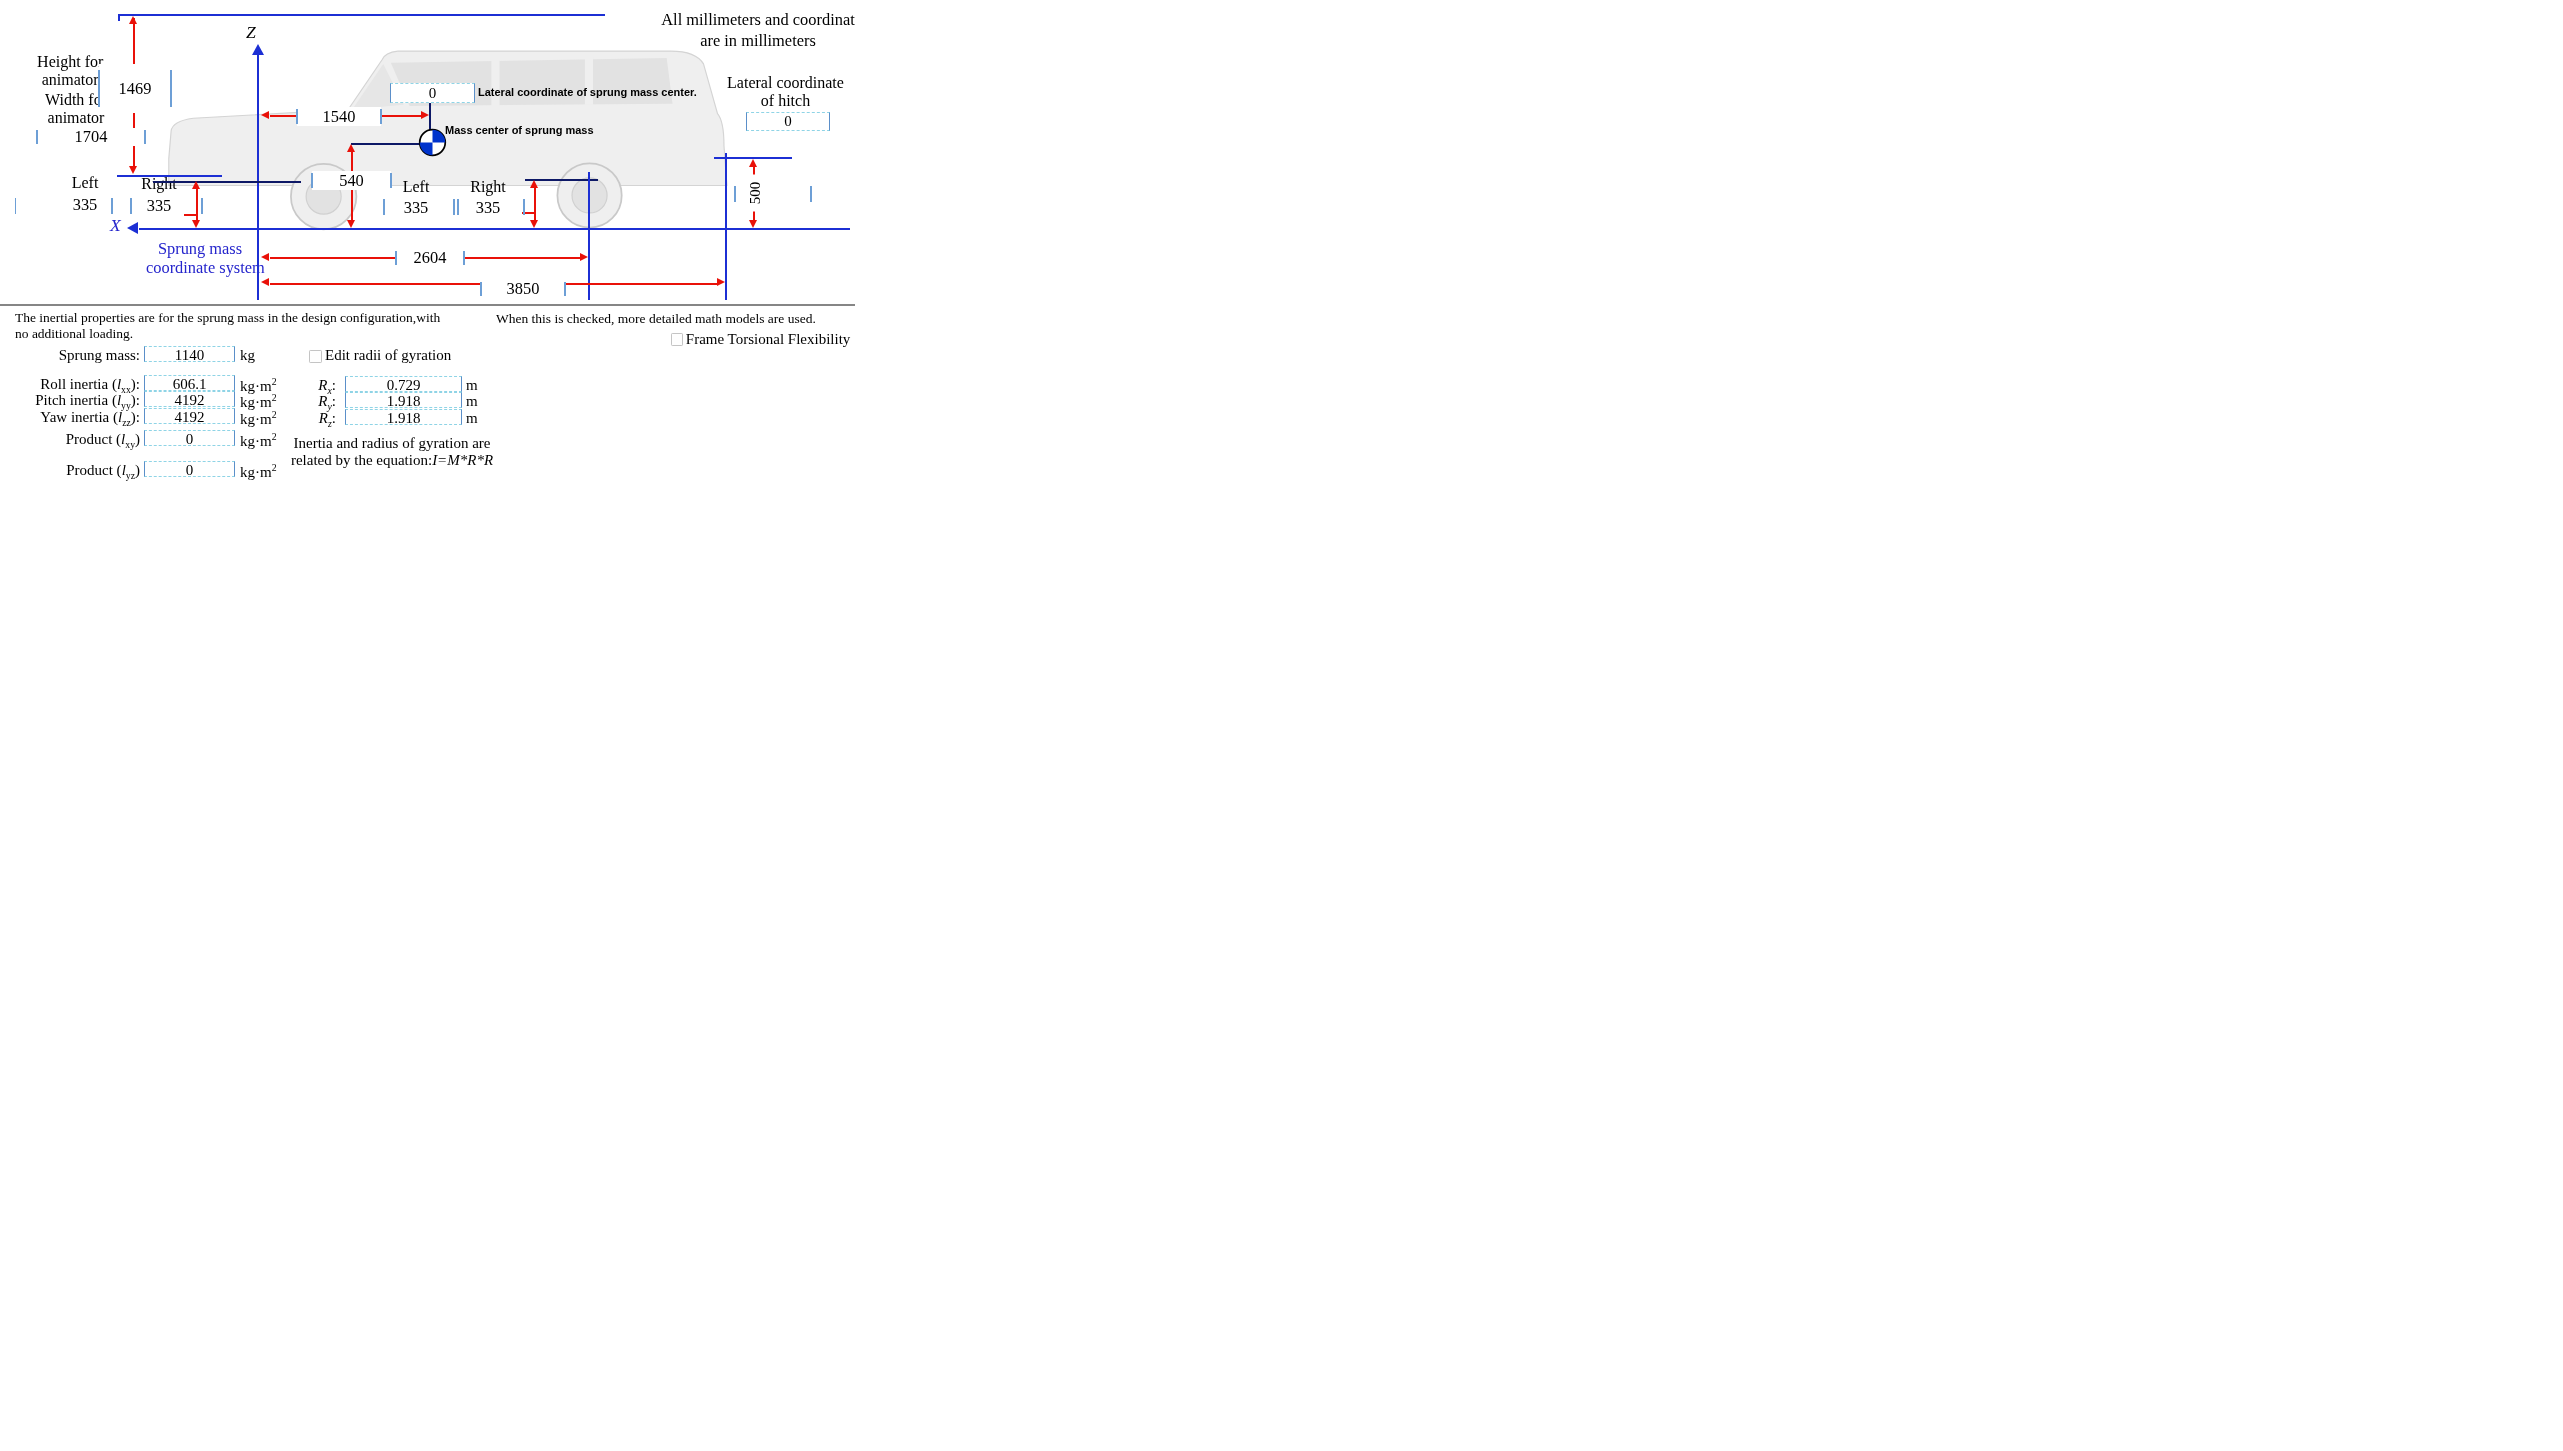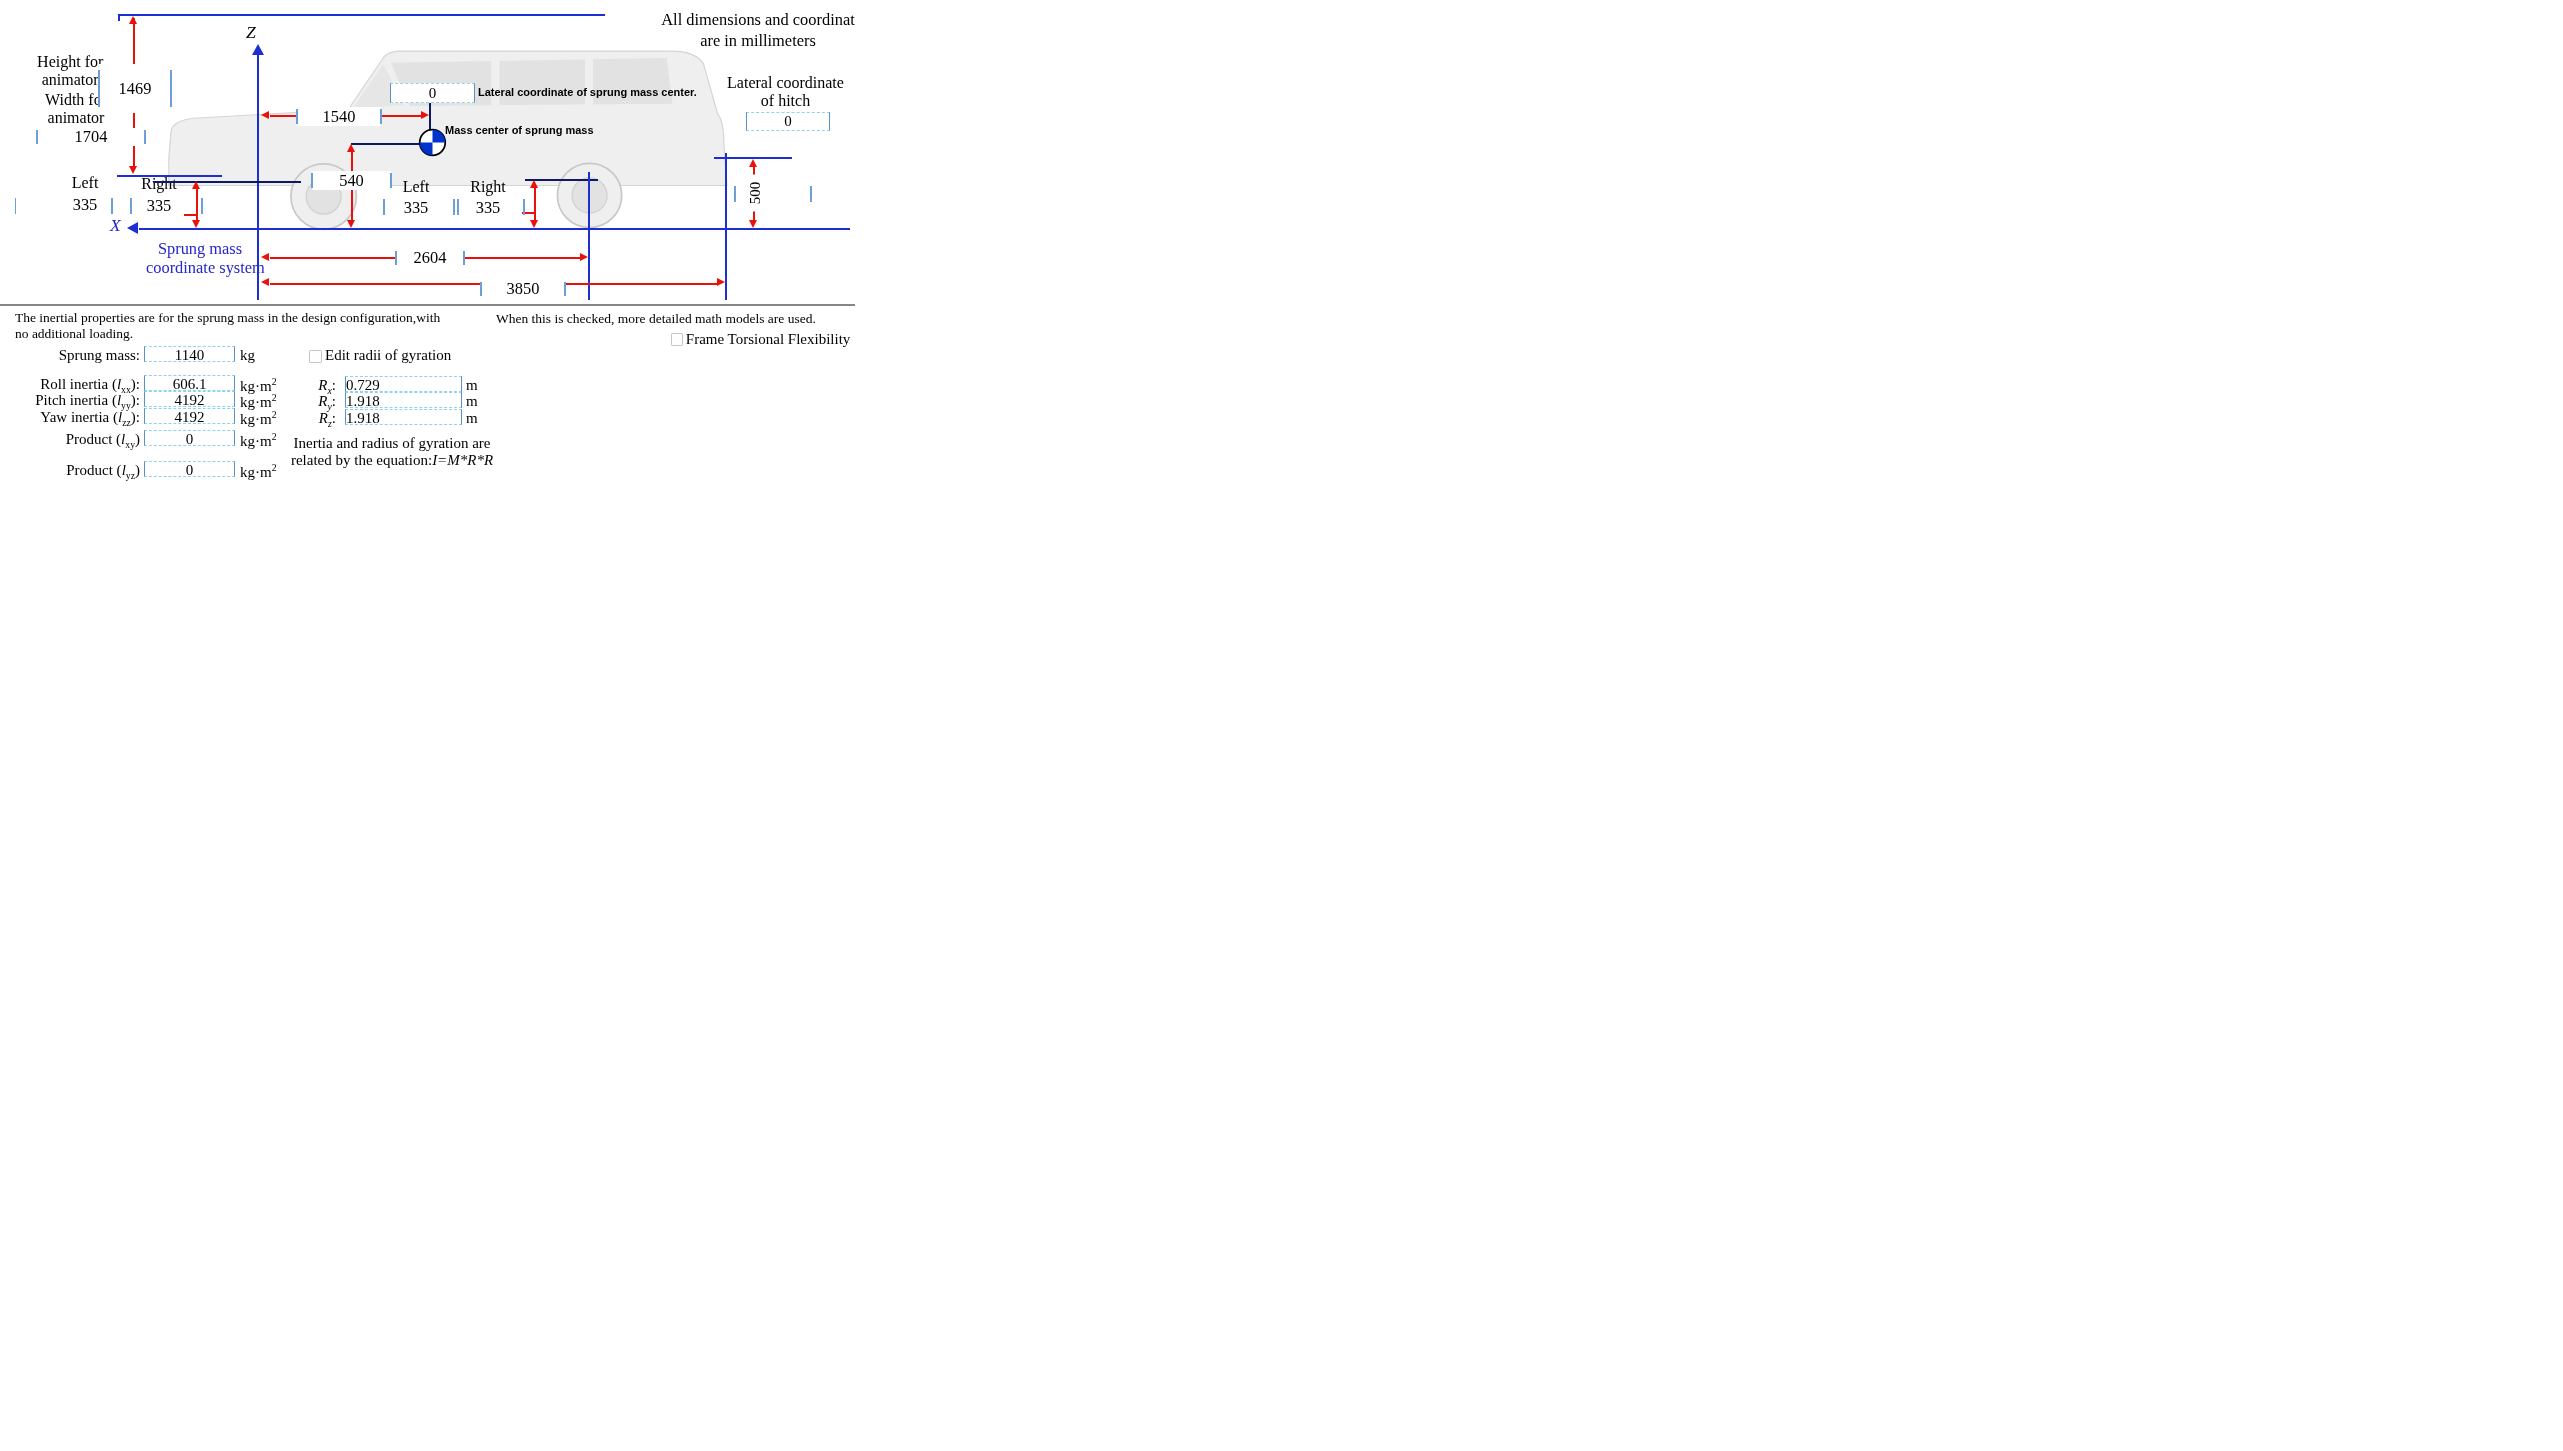--- a/index.html
+++ b/index.html
@@ -35,21 +35,21 @@
   .sans{font-family:"Liberation Sans",sans-serif;font-weight:bold;font-size:11px;}
   .axislbl{font-size:17.5px;font-style:italic;}
   .para{font-size:13.5px;line-height:16.4px;}
   .frow{position:absolute;left:0;width:526px;height:16.4px;z-index:4;}
   .flabel{position:absolute;left:0;width:140px;text-align:right;font-size:15px;top:0.6px;}
   .ffield{position:absolute;left:144px;width:91px;height:16.4px;background:#fff;text-align:center;font-size:15px;
           border-left:1.2px solid var(--fieldb);border-right:1.2px solid var(--fieldb);
           border-top:0.6px dashed var(--cyan);border-bottom:0.6px dashed var(--cyan);box-sizing:border-box;}
   .funit{position:absolute;left:240px;font-size:15px;top:0.6px;}
   .rlabel{position:absolute;left:275px;width:61px;text-align:right;font-size:15px;font-style:italic;top:0.6px;}
-  .rfield{position:absolute;left:345px;width:117px;height:16.4px;background:#fff;text-align:left;font-size:15px;
+  .rfield{position:absolute;left:345px;width:117px;height:16.4px;background:#fff;text-align:center;font-size:15px;
           border-left:1.2px solid var(--fieldb);border-right:1.2px solid var(--fieldb);
           border-top:0.6px dashed var(--cyan);border-bottom:0.6px dashed var(--cyan);box-sizing:border-box;}
   .runit{position:absolute;left:466px;font-size:15px;top:0.6px;}
   .cb{position:absolute;width:10.5px;height:10.5px;border:1.2px solid #c4c4c4;background:#fefefe;border-radius:1.2px;z-index:4;}
   sub{font-size:0.65em;text-align:center;} sup{font-size:0.65em;}
   .divider{position:absolute;left:0;top:304px;width:855px;height:1.8px;background:#868686;z-index:1;}
   .rot{transform:rotate(-90deg);}
 </style>
 </head>
 <body>
@@ -62,21 +62,21 @@
     <polygon fill="#e2e2e2" points="388,80 860,72 870,150 420,154"></polygon>
     <rect x="560" y="72" width="14" height="82" fill="#efefef"></rect>
     <rect x="720" y="70" width="14" height="82" fill="#efefef"></rect>
     <circle cx="273" cy="309" r="56" fill="#efefef" stroke="#c9c9c9" stroke-width="3"></circle>
     <circle cx="273" cy="309" r="30" fill="#e2e2e2" stroke="#d0d0d0" stroke-width="2"></circle>
     <circle cx="728" cy="307" r="55" fill="#efefef" stroke="#c9c9c9" stroke-width="3"></circle>
     <circle cx="728" cy="307" r="30" fill="#e2e2e2" stroke="#d0d0d0" stroke-width="2"></circle>
   </svg>
 
   <div class="t ctr" style="left:661px;top:9.4px;width:194px;overflow:hidden;font-size:16.4px;line-height:21px;">
-    <div>All dimensions and coordinat</div>
+    <div>All millimeters and coordinat</div>
     <div>are in millimeters</div>
   </div>
 
   <div class="hl" style="left:120px;top:14px;width:485px;"></div>
   <div class="vl" style="left:118px;top:14px;height:7px;"></div>
   <div class="vl" style="left:257px;top:54px;height:246px;"></div>
   <div class="ah blue up" style="left:252px;top:44px;"></div>
   <div class="hl" style="left:139px;top:228px;width:711px;"></div>
   <div class="ah blue left" style="left:127px;top:222px;"></div>
   <div class="hl" style="left:117px;top:175px;width:105px;"></div>

